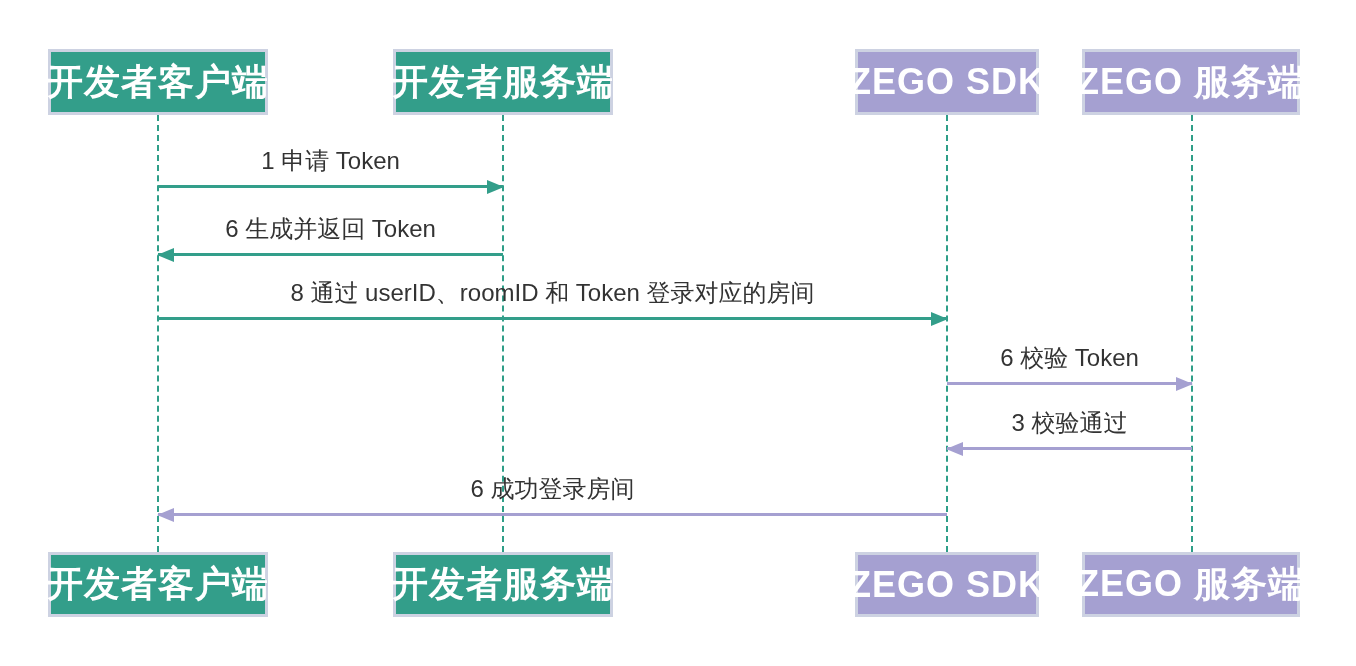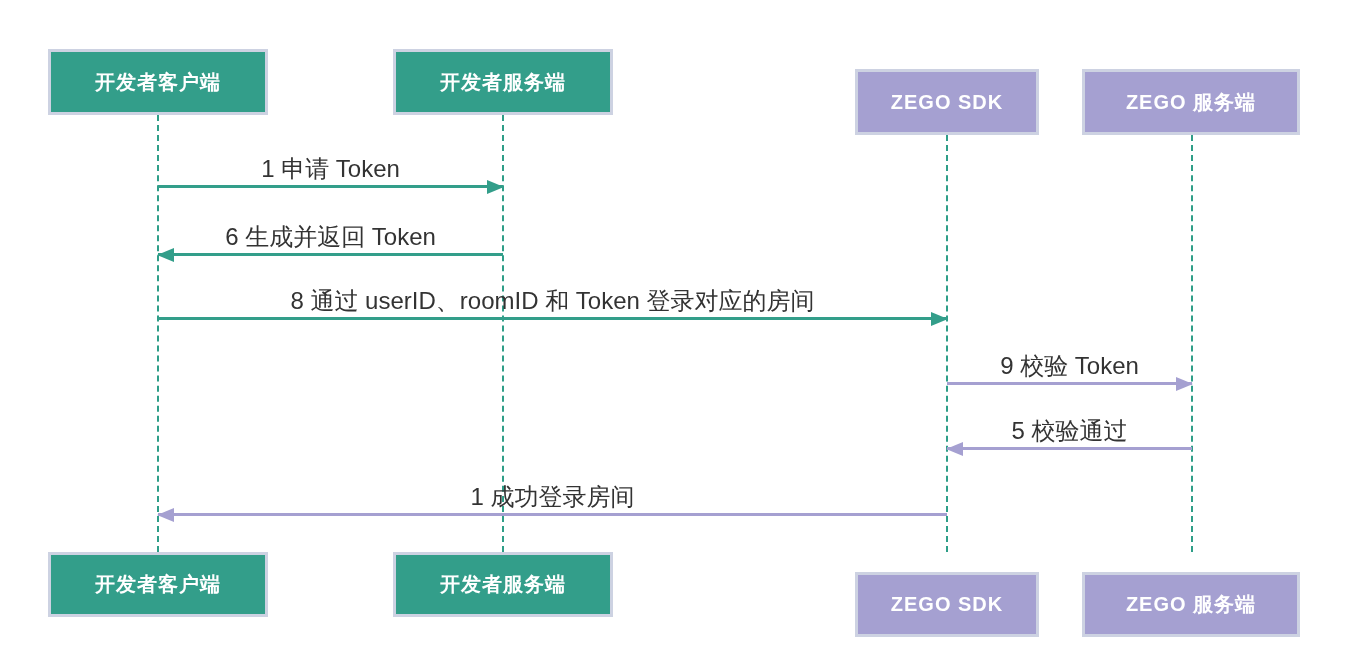--- a/index.html
+++ b/index.html
@@ -37,41 +37,41 @@
 
   
   .actor {
     position: absolute;
     height: 66px;
     border: 3px solid var(--actor-border);
     display: flex;
     align-items: center;
     justify-content: center;
     color: var(--actor-text);
-    font-size: 20px;
+    font-size: 36px;
     font-weight: bold;
     white-space: nowrap;
     letter-spacing: 1px;
   }
   .actor.green  { background: var(--actor-green); }
-  .actor.purple { background: var(--actor-purple); margin-top: 20px; }
+  .actor.purple { background: var(--actor-purple); }
   .actor.bottom { height: 65px; }
 
   
   .msg {
     position: absolute;
     height: 0;
   }
   .msg.green  { --c: var(--arrow-green); }
   .msg.purple { --c: var(--arrow-purple); }
   .msg .msg-label {
     position: absolute;
     left: 0;
     right: 0;
-    bottom: 0;
+    bottom: 8px;
     text-align: center;
     font-size: 24px;
     color: var(--message-text);
     white-space: nowrap;
   }
   .msg .msg-line {
     position: absolute;
     left: 0;
     right: 0;
     top: 0;
@@ -130,33 +130,33 @@
     <div class="arrowhead"></div>
   </div>
 
   <div class="msg green dir-right" style="left:158px; top:317px; width:789px">
     <div class="msg-label">8 通过 userID、roomID 和 Token 登录对应的房间</div>
     <div class="msg-line"></div>
     <div class="arrowhead"></div>
   </div>
 
   <div class="msg purple dir-right" style="left:947px; top:382px; width:245px">
-    <div class="msg-label">9 校验 Token</div>
+    <div class="msg-label">6 校验 Token</div>
     <div class="msg-line"></div>
     <div class="arrowhead"></div>
   </div>
 
   <div class="msg purple dir-left" style="left:947px; top:447px; width:245px">
-    <div class="msg-label">5 校验通过</div>
+    <div class="msg-label">3 校验通过</div>
     <div class="msg-line"></div>
     <div class="arrowhead"></div>
   </div>
 
   <div class="msg purple dir-left" style="left:158px; top:513px; width:789px">
-    <div class="msg-label">1 成功登录房间</div>
+    <div class="msg-label">6 成功登录房间</div>
     <div class="msg-line"></div>
     <div class="arrowhead"></div>
   </div>
 
   <div class="actor green bottom" style="left:48px; top:552px; width:220px">
     <span>开发者客户端</span>
   </div>
   <div class="actor green bottom" style="left:393px; top:552px; width:220px">
     <span>开发者服务端</span>
   </div>

